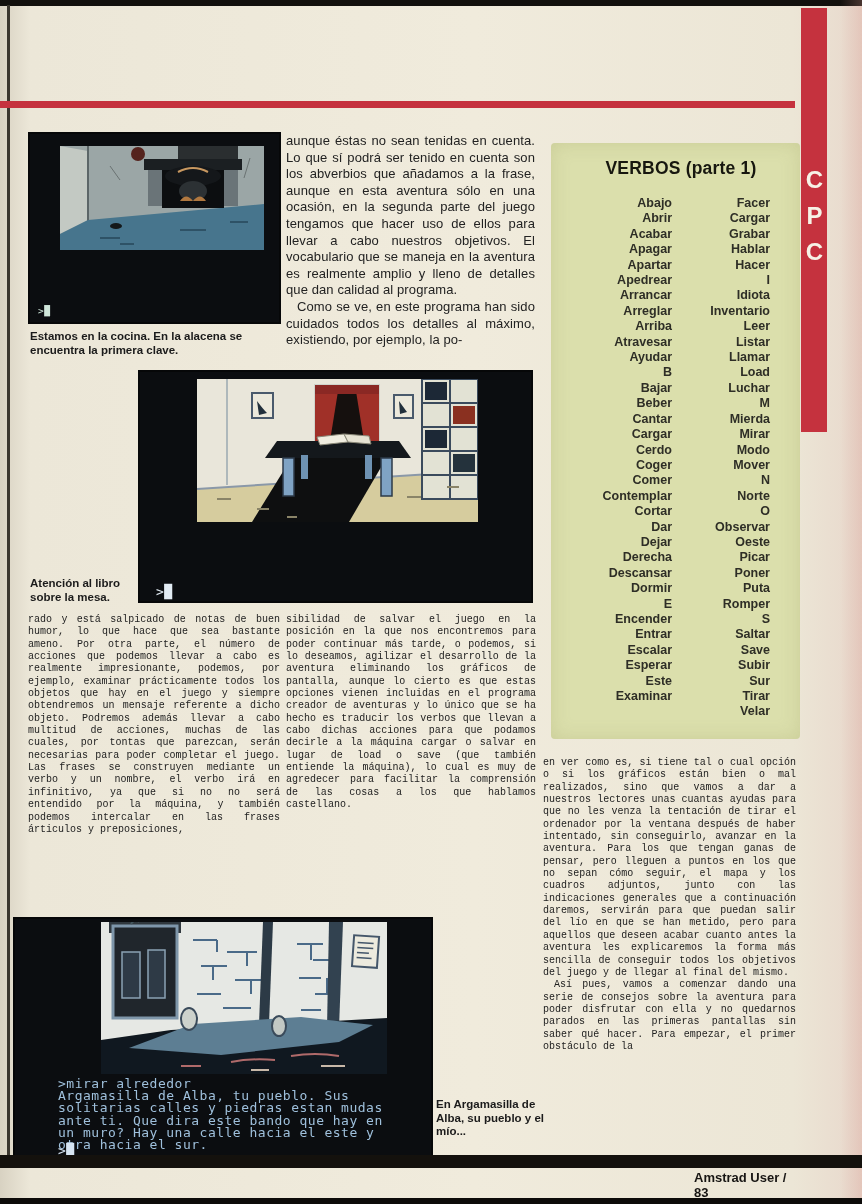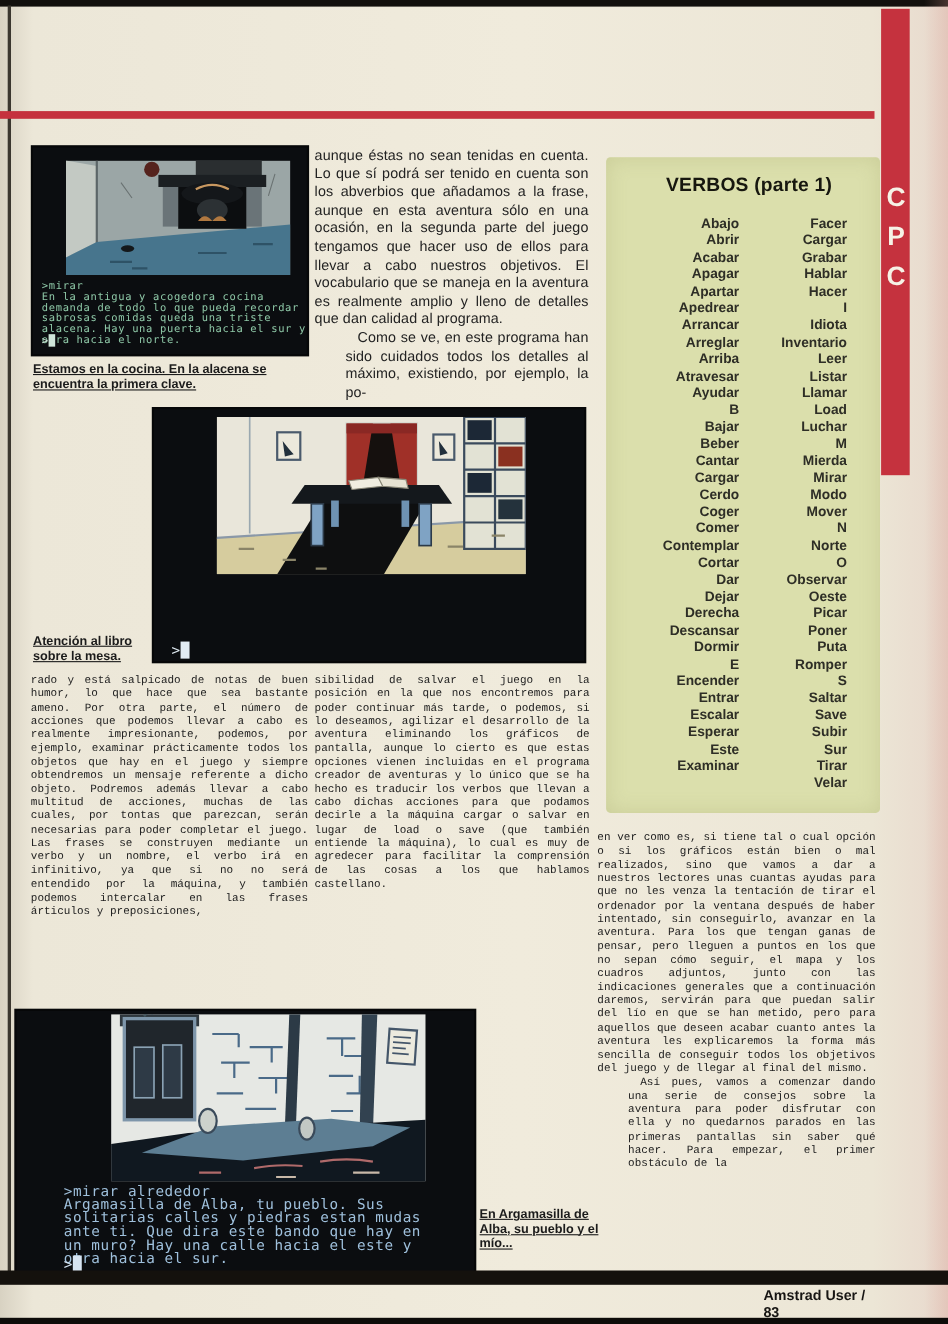--- a/index.html
+++ b/index.html
@@ -13,25 +13,25 @@
   .bottom-band{left:0;top:1155px;width:862px;height:13px;background:#14110d;}
   .bottom-edge{left:0;top:1198px;width:862px;height:6px;background:#0d0b09;}
   
   .red-rule{left:0;top:101px;width:795px;height:7px;background:#c5323e;}
   .cpc-tab{left:801px;top:8px;width:26px;height:424px;background:#c5323e;
            display:flex;align-items:center;justify-content:center;}
   .cpc-tab span{writing-mode:vertical-rl;text-orientation:upright;color:#f6f2e6;
            font-weight:bold;font-size:24px;letter-spacing:9px;font-family:"Liberation Sans",sans-serif;}
   
   .article p{margin:0;text-align:justify;}
-  .article p + p{text-indent:11px;margin-left:28px;}
+  .article p + p{text-indent:11px;}
   .article-lg{font-size:13px;line-height:16.6px;letter-spacing:.1px;}
   .article-sm{font-size:10px;line-height:12.35px;font-family:Liberation Mono, monospace;}
   
-  .caption{font-weight:bold;font-size:11.5px;line-height:13.5px;color:#1b1b1b;text-decoration:underline;}
+  .caption{font-weight:bold;font-size:11.5px;line-height:13.5px;color:#1b1b1b;}
   
   .verbs-box{left:551px;top:143px;width:249px;height:596px;background:#dbdfac;border-radius:4px;
              box-shadow:inset 0 0 18px rgba(150,150,90,.25);}
   .verbs-title{left:570px;top:158px;width:222px;text-align:center;font-size:17.5px;
                font-weight:800;color:#17170f;letter-spacing:.2px;}
   .verb-col{font-size:12.5px;font-weight:800;color:#2e2e26;text-align:right;line-height:15.4px;}
   .verb-col-left{left:552px;top:196px;width:120px;}
   .verb-col-right{left:628px;top:196px;width:142px;}
   
   .screen{background:#0b0d10;box-shadow:0 0 0 2px #060708;}
@@ -80,21 +80,20 @@
         <rect x="102" y="24" width="62" height="38" fill="#0c0e10"></rect>
         <ellipse cx="133" cy="30" rx="28" ry="10" fill="#14171a"></ellipse>
         <ellipse cx="133" cy="45" rx="14" ry="10" fill="#2c3134"></ellipse>
         <path d="M120,55 q6,-9 13,0 q7,-9 13,0 z" fill="#b07840"></path>
         <path d="M118,26 q15,-8 30,0" stroke="#c89860" stroke-width="2" fill="none"></path>
       </g>
       <ellipse cx="56" cy="80" rx="6" ry="3" fill="#14181a"></ellipse>
       <path d="M40,92 h20 M120,84 h26 M170,76 h18 M60,98 h14" stroke="#2e5266" stroke-width="2"></path>
       <path d="M50,20 l10,14 M190,12 l-6,20" stroke="#6a7272" stroke-width="1"></path>
     </svg>
-    <div class="term term-1" style="left:8px;top:122px;"><div>&gt;mirar</div><div>En la antigua y acogedora cocina</div><div>demanda de todo lo que pueda recordar</div><div>sabrosas comidas queda una triste</div><div>alacena. Hay una puerta hacia el sur y</div><div>otra hacia el norte.</div></div>
     <div class="term term-1 prompt-1" style="left:8px;top:172px;">&gt;█</div>
   </div>
   <div class="abs caption" style="left:30px;top:330px;width:250px;">Estamos en la cocina. En la alacena se encuentra la primera clave.</div>
 
   <div class="abs article article-lg" style="left:286px;top:133px;width:249px;">
       <p>aunque éstas no sean tenidas en cuenta. Lo que sí podrá ser tenido en cuenta son los abverbios que añadamos a la frase, aunque en esta aventura sólo en una ocasión, en la segunda parte del juego tengamos que hacer uso de ellos para llevar a cabo nuestros objetivos. El vocabulario que se maneja en la aventura es realmente amplio y lleno de detalles que dan calidad al programa.</p>
       <p>Como se ve, en este programa han sido cuidados todos los detalles al máximo, existiendo, por ejemplo, la po-</p>
     </div>
 
   <div class="abs verbs-box"></div>

